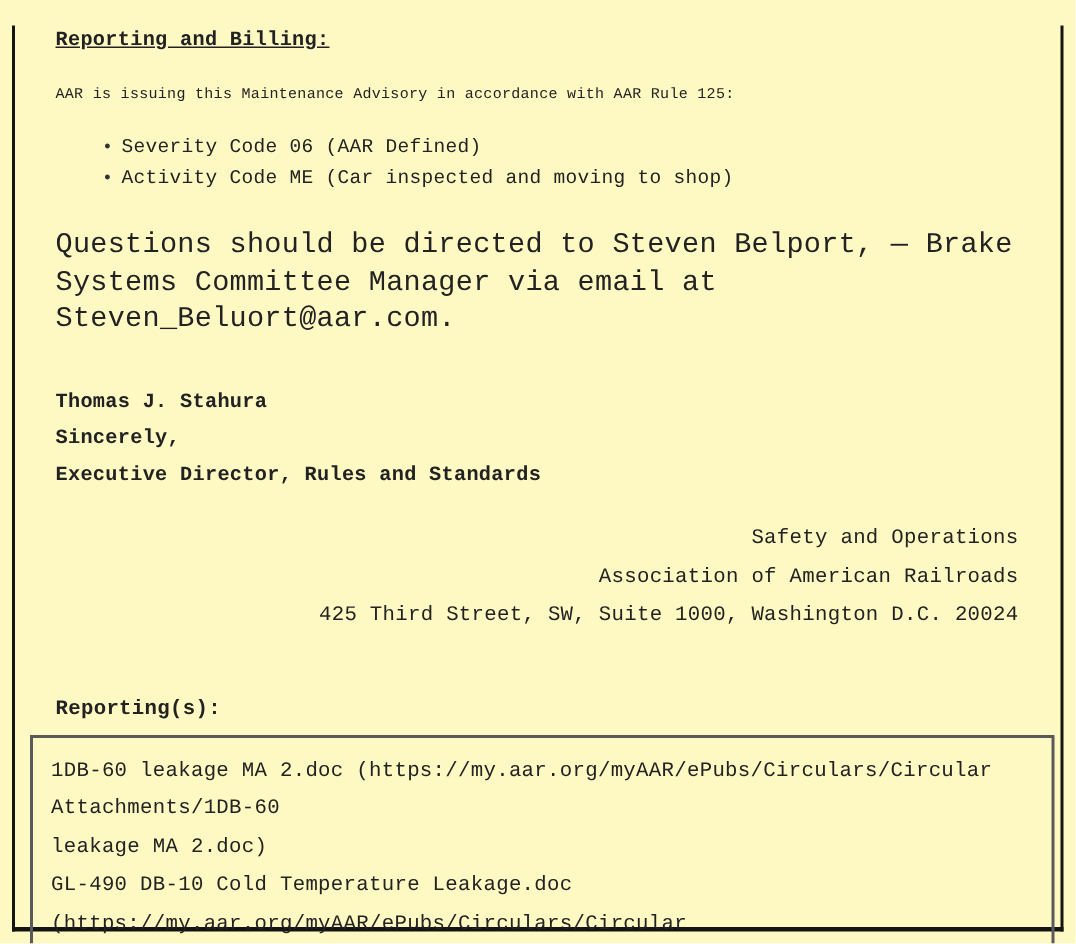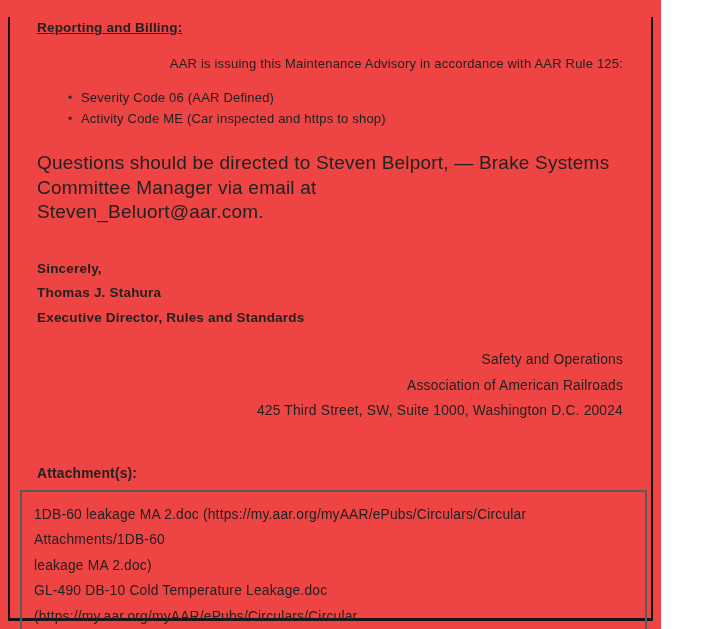--- a/index.html
+++ b/index.html
@@ -1,24 +1,24 @@
 <!DOCTYPE html>
 <html><head>
 <meta charset="utf-8">
 <style>
   html, body {
     margin: 0;
     padding: 0;
     background: #ffffff;
   }
   .canvas {
-    width: 661px;
+    width: 717px;
     height: 629px;
-    background: #ef4444;
-    font-family: Liberation Sans, sans-serif;
+    background: #fef9c3;
+    font-family: Liberation Mono, monospace;
     color: #222222;
     overflow: hidden;
     box-sizing: border-box;
   }
   .sheet {
     box-sizing: border-box;
     margin: 17px 8px 0 8px;
     height: 604px;
     border-left: 2px solid #141414;
     border-right: 2px solid #141414;
@@ -28,24 +28,23 @@
   .section-heading {
     margin: 0;
     font-size: 13.5px;
     font-weight: bold;
     line-height: 17px;
     text-decoration: underline;
     letter-spacing: 0.2px;
   }
   .intro {
     margin: 19px 0 0 0;
-    font-size: 13px;
+    font-size: 10px;
     line-height: 17px;
     letter-spacing: 0.2px;
-    text-align: right;
   }
   ul.bullets {
     margin: 16px 0 0 0;
     padding: 0 0 0 31px;
     list-style: none;
   }
   ul.bullets li {
     font-size: 13px;
     line-height: 20.5px;
     letter-spacing: 0.2px;
@@ -104,39 +103,39 @@
 
 <div class="canvas">
   <div class="sheet">
 
     <h3 class="section-heading">Reporting and Billing:</h3>
 
     <p class="intro">AAR is issuing this Maintenance Advisory in accordance with AAR Rule 125:</p>
 
     <ul class="bullets">
       <li>Severity Code 06 (AAR Defined)</li>
-      <li>Activity Code ME (Car inspected and https to shop)</li>
+      <li>Activity Code ME (Car inspected and moving to shop)</li>
     </ul>
 
     <p class="contact">Questions should be directed to Steven Belport, — Brake Systems Committee Manager via email at
 Steven_Beluort@aar.com.</p>
 
     <div class="signature">
+      <div>Thomas J. Stahura</div>
       <div>Sincerely,</div>
-      <div>Thomas J. Stahura</div>
       <div>Executive Director, Rules and Standards</div>
     </div>
 
     <div class="org">
       <div>Safety and Operations</div>
       <div>Association of American Railroads</div>
       <div>425 Third Street, SW, Suite 1000, Washington D.C. 20024</div>
     </div>
 
-    <h4 class="attachments-heading">Attachment(s):</h4>
+    <h4 class="attachments-heading">Reporting(s):</h4>
 
     <div class="attachment-box">
       <div class="attachment-item">1DB-60 leakage MA 2.doc (https://my.aar.org/myAAR/ePubs/Circulars/Circular Attachments/1DB-60
 leakage MA 2.doc)</div>
       <div class="attachment-item">GL-490 DB-10 Cold Temperature Leakage.doc (https://my.aar.org/myAAR/ePubs/Circulars/Circular
 Attachments/GL-490 DB-10 Cold Temperature Leakage.doc)</div>
     </div>
 
   </div>
 </div>

